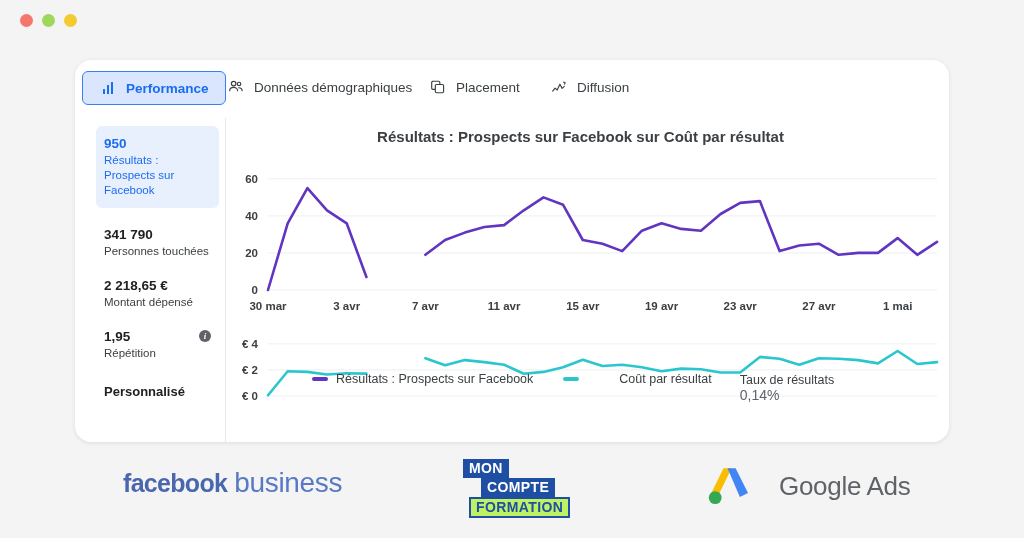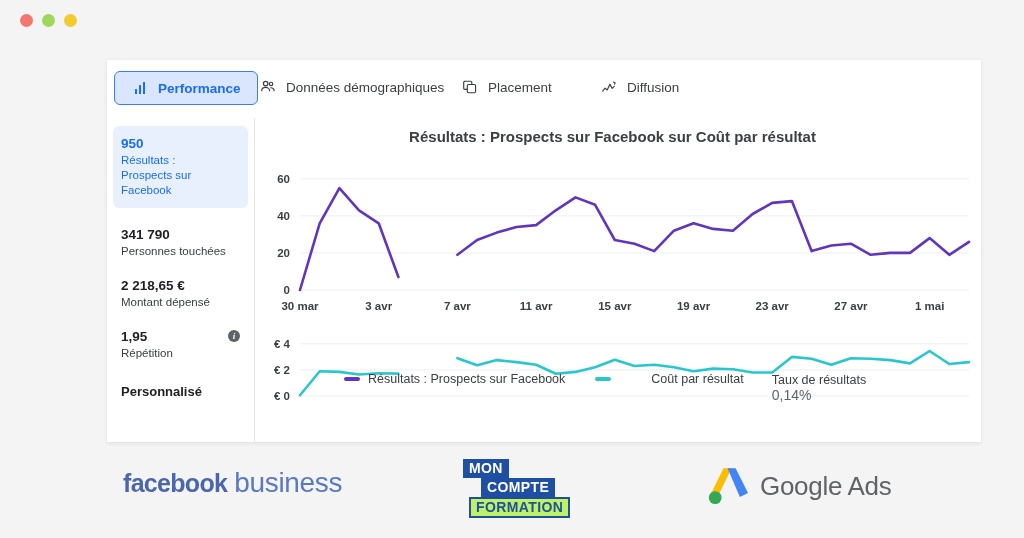--- a/index.html
+++ b/index.html
@@ -16,52 +16,51 @@
   
   .titlebar{position:absolute;left:0;top:0;width:1024px;height:40px;}
   .dot{position:absolute;top:14px;width:13px;height:13px;border-radius:50%;}
   .dot.red{left:20px;background:#f4776d;}
   .dot.green{left:42px;background:#9ed75b;}
   .dot.yellow{left:64px;background:#f2cb31;}
 
   
   .card{
     position:absolute;left:75px;top:60px;width:874px;height:382px;
-    background:#ffffff;border-radius:1px;
+    background:#ffffff;border-radius:16px;
     box-shadow:0 1px 4px rgba(0,0,0,.10);
     overflow:hidden;
-    margin-left:32px;
   }
 
   
   .tabbar{position:absolute;left:0;top:0;width:874px;height:58px;}
   .tab{
     position:absolute;top:11px;height:32px;
     display:flex;align-items:center;gap:9px;
     font-size:13.5px;color:#3c4043;white-space:nowrap;
     cursor:pointer;
   }
   .tab .ticon{display:flex;align-items:center;justify-content:center;width:18px;height:18px;}
   .tab.active{
     left:7px;padding:0 16px;border-radius:6px;
     background:#d9e6fd;border:1.6px solid #3b7df5;
     color:#1a6cf0;font-weight:bold;font-size:13.5px;
   }
   .tab.active .tablabel{color:#1a6cf0;font-weight:bold;}
   .tab.t2{left:152px;}
   .tab.t3{left:354px;}
-  .tab.t4{left:493px;}
+  .tab.t4{left:475px;}
 
   
   .bars{display:flex;align-items:flex-end;gap:1.6px;height:12px;}
   .bars i{display:block;width:2.6px;background:#1a6cf0;border-radius:.5px;}
 
   
   .sidebar{
-    position:absolute;left:0;top:58px;width:148px;height:324px;
+    position:absolute;left:15px;top:58px;width:136px;height:324px;
     border-right:1px solid #e6e6e6;box-sizing:border-box;
     padding:0 14px;
   }
   .metric{margin-top:18px;position:relative;}
   .metric .val{font-size:13.5px;font-weight:bold;color:#202124;line-height:17px;}
   .metric .lbl{font-size:11.5px;color:#3c4043;line-height:15px;margin-top:1px;}
   .metric.highlight{
     margin:8px -8px 0 -8px;padding:9px 8px 10px 8px;
     background:#e9f0fd;border-radius:6px;
   }
@@ -107,21 +106,21 @@
   .logo{position:absolute;display:flex;align-items:center;}
   .logo-fb{left:48px;top:12px;}
   .fb-a{font-size:25px;font-weight:bold;color:#4a67ad;letter-spacing:-.7px;}
   .fb-b{font-size:28px;color:#5a79c4;letter-spacing:-.3px;margin-left:7px;}
   .logo-mcf{left:388px;top:4px;}
   .mcf{font-family:"Liberation Sans",sans-serif;font-weight:bold;color:#fff;}
   .mcf-row{background:#1f4fa3;display:inline-block;padding:2px 6px;font-size:14px;letter-spacing:.4px;line-height:15px;}
   .mcf-r1{margin-left:0;}
   .mcf-r2{margin-left:18px;}
   .mcf-r3{background:#bef264;color:#1f4fa3;border:2px solid #1f4fa3;padding:1px 5px;margin-left:6px;}
-  .logo-ga{left:630px;top:10px;gap:9px;}
+  .logo-ga{left:630px;top:10px;gap:28px;}
   .ga-text{font-size:26px;color:#5f6368;letter-spacing:-.3px;}
 </style>
 </head>
 <body>
 
 <div class="window">
 
   <div class="titlebar">
     <span class="dot red"></span>
     <span class="dot green"></span>

